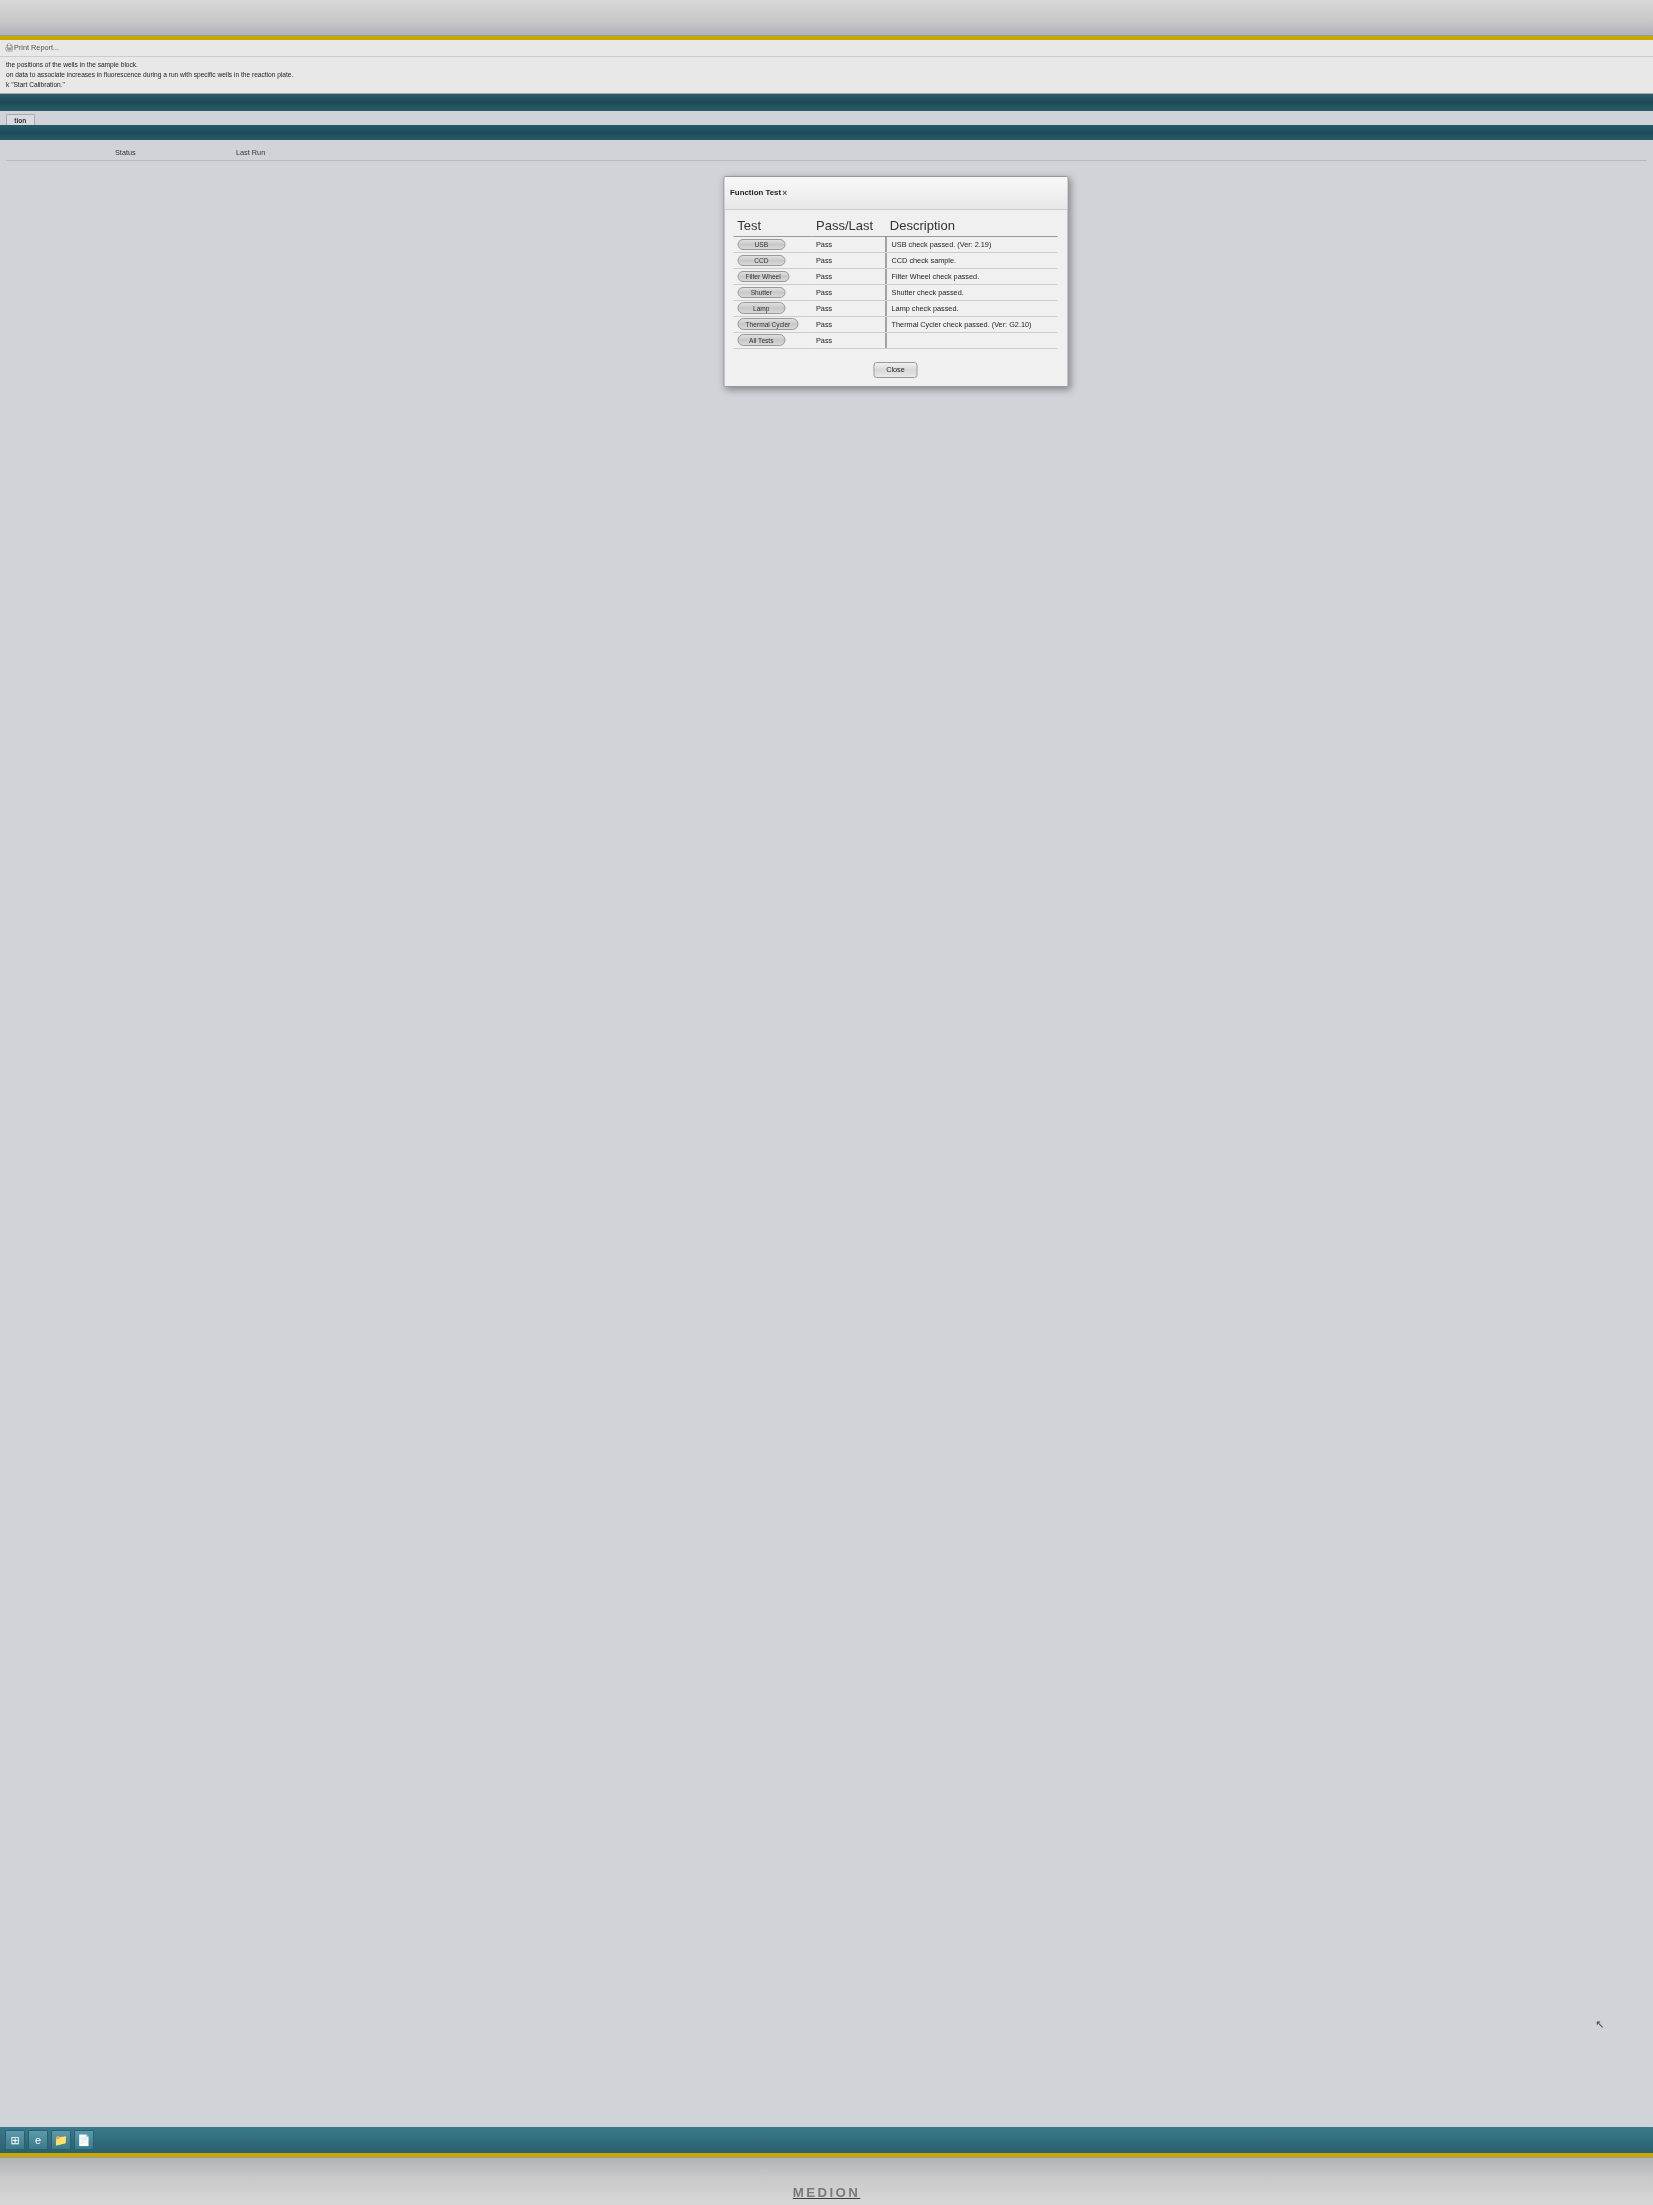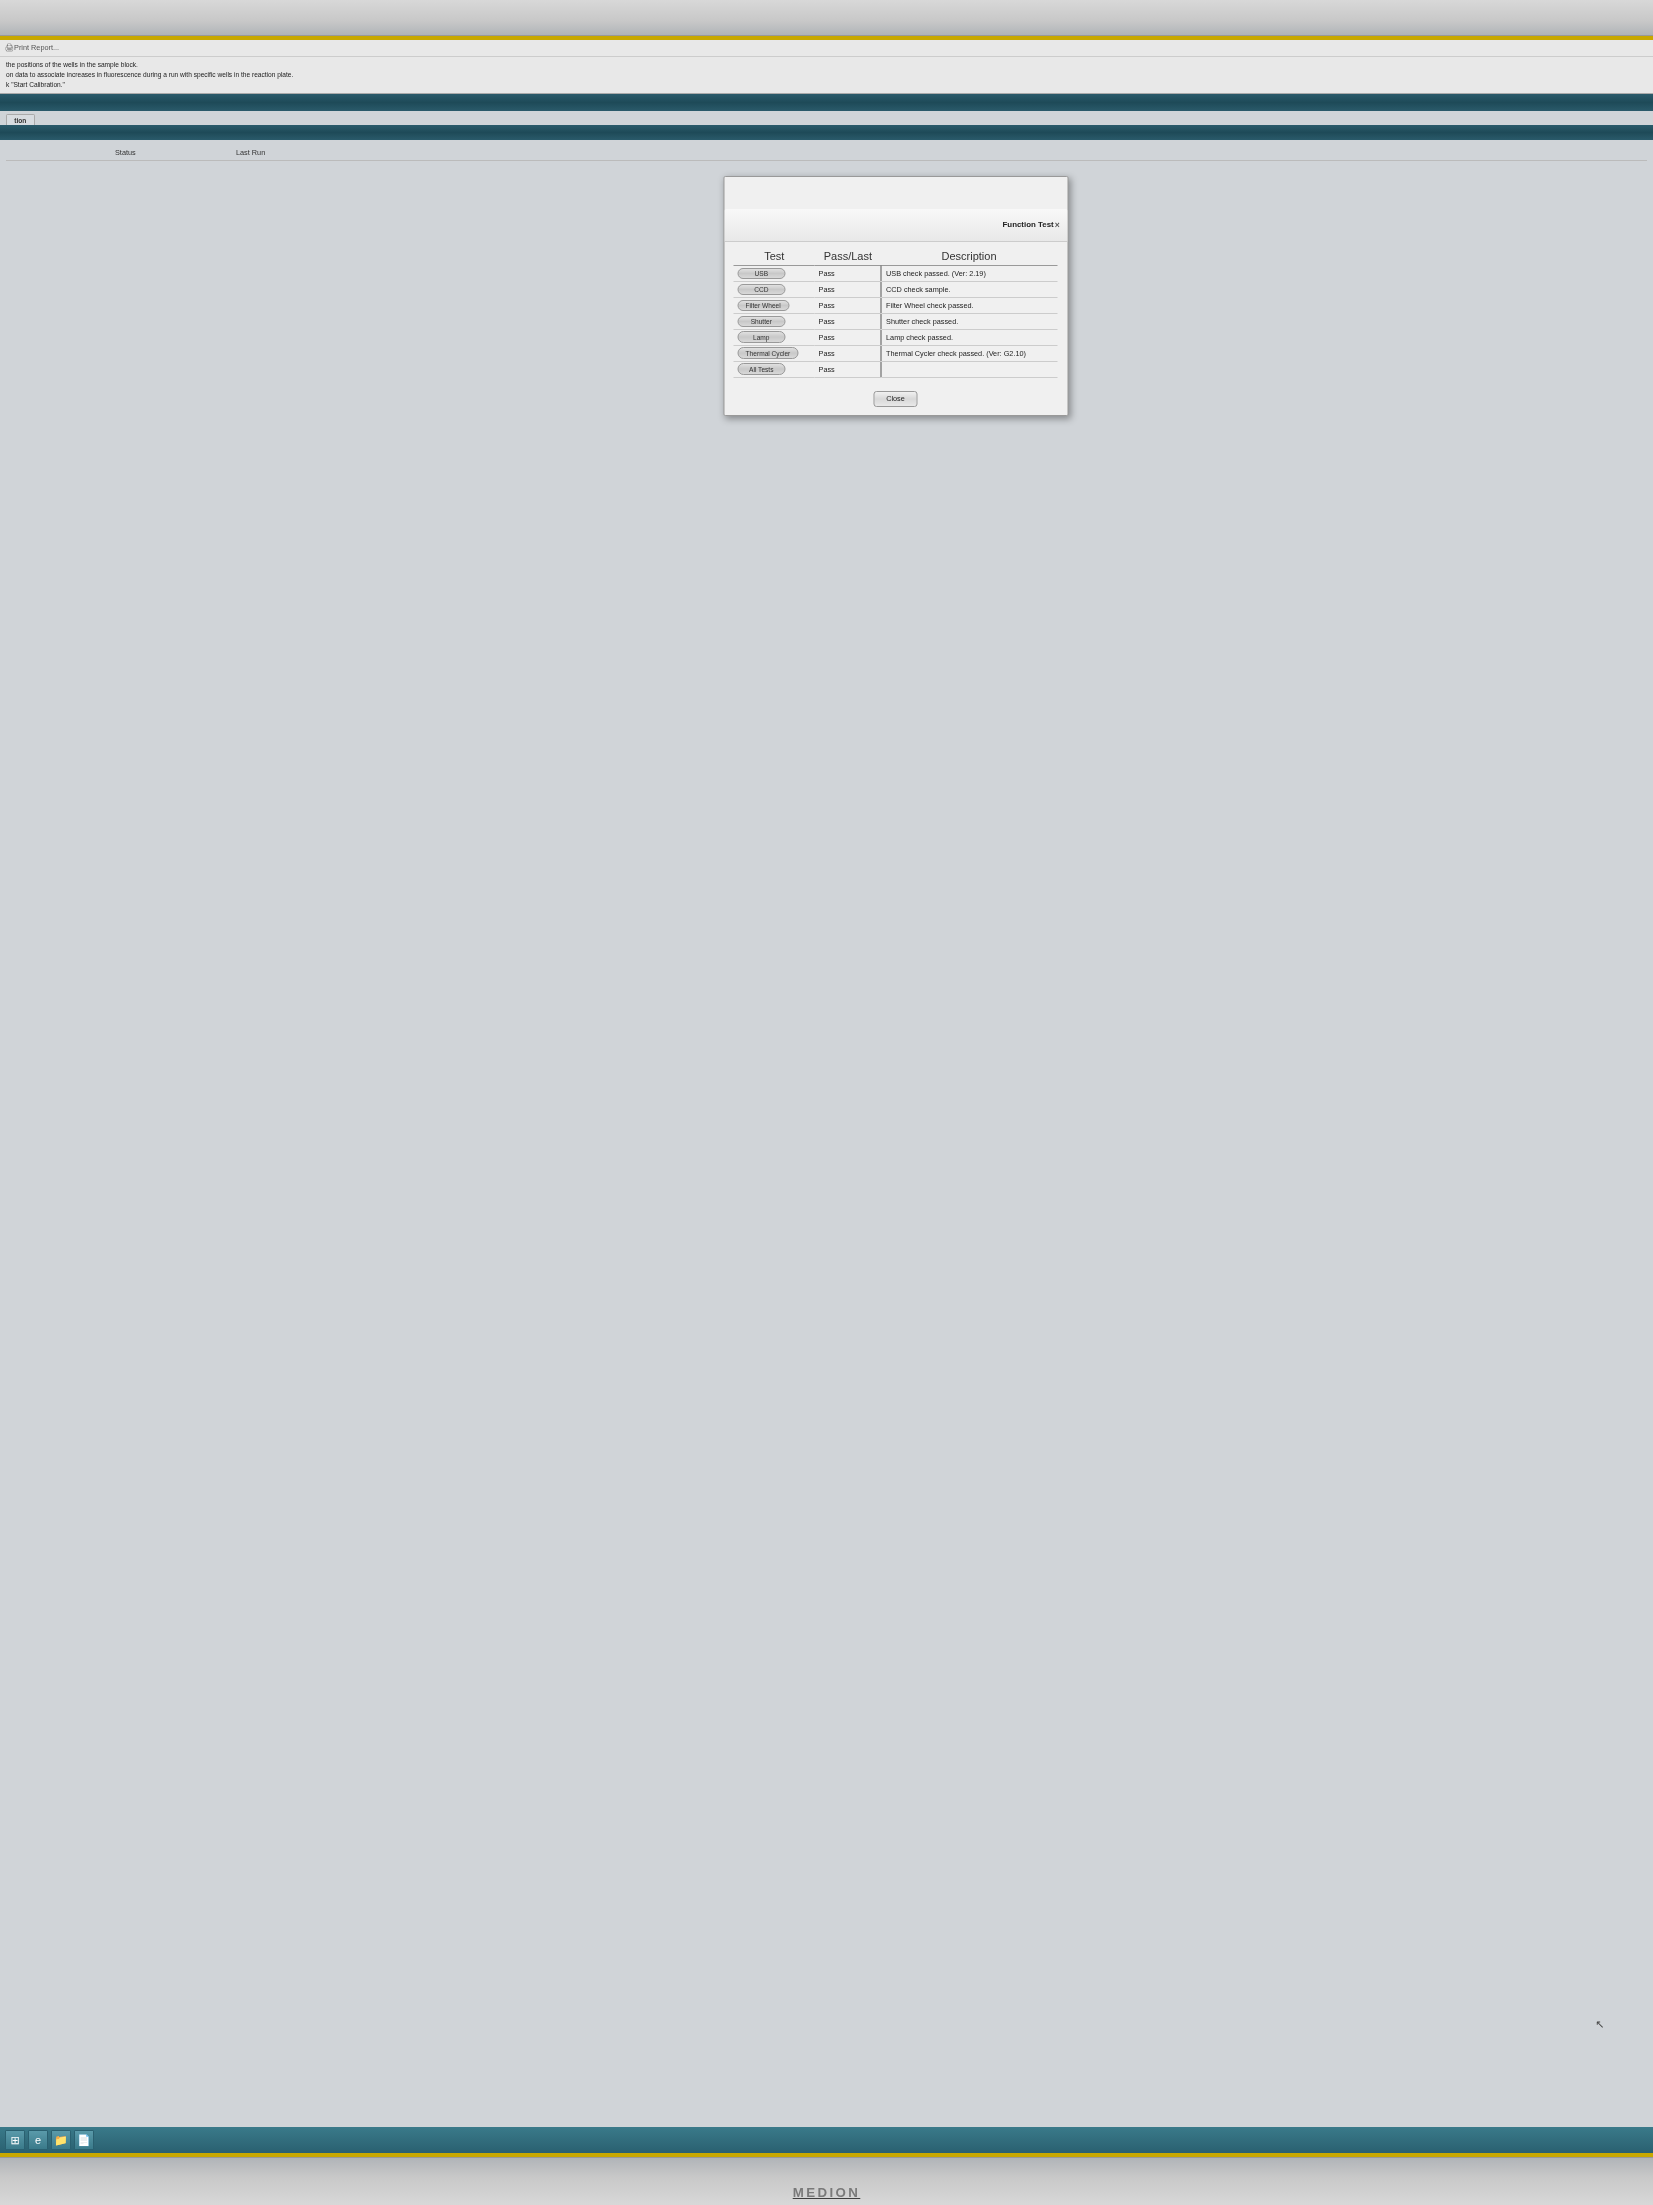--- a/index.html
+++ b/index.html
@@ -155,24 +155,23 @@
       box-shadow: 2.4px 2.4px 7.3px rgba(0,0,0,0.35);
       width: 345px;
       padding: 0;
     }
 
     .dialog-titlebar {
       background: linear-gradient(180deg, #f8f8f8 0%, #e8e8e8 100%);
       border-bottom: 0.6px solid #ccc;
       padding: 11px 6px;
       display: flex;
-      justify-content: flex-end;
+      justify-content: flex-start;
       align-items: center;
       border-radius: 1.8px 1.8px 0 0;
-      margin-top: 32px;
     }
 
     .dialog-title {
       font-size: 7.9px;
       font-weight: bold;
       color: #222;
     }
 
     .dialog-close {
       cursor: pointer;
@@ -192,24 +191,24 @@
     .func-table {
       width: 100%;
       border-collapse: collapse;
     }
 
     .func-table thead tr {
       border-bottom: 0.6px solid #999;
     }
 
     .func-table th {
-      font-size: 11px;
+      font-size: 13px;
       font-weight: normal;
       color: #333;
-      text-align: center;
+      text-align: left;
       padding: 1.2px 3.6px 2.4px 3.6px;
     }
 
     .func-table td {
       padding: 1.8px 3.6px;
       font-size: 7.3px;
       color: #222;
       border-bottom: 0.6px solid #ccc;
       vertical-align: middle;
     }

